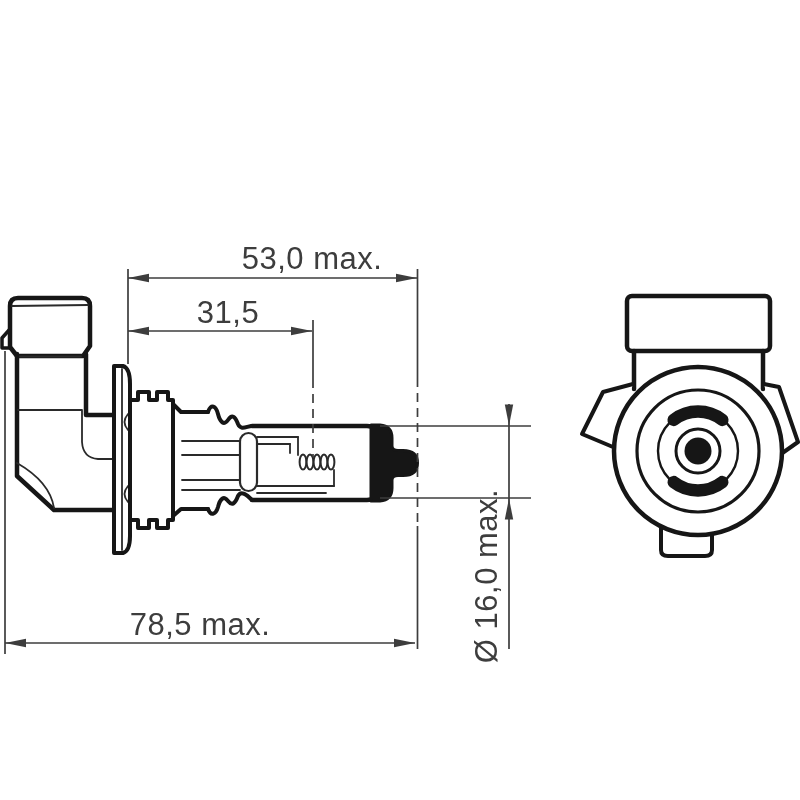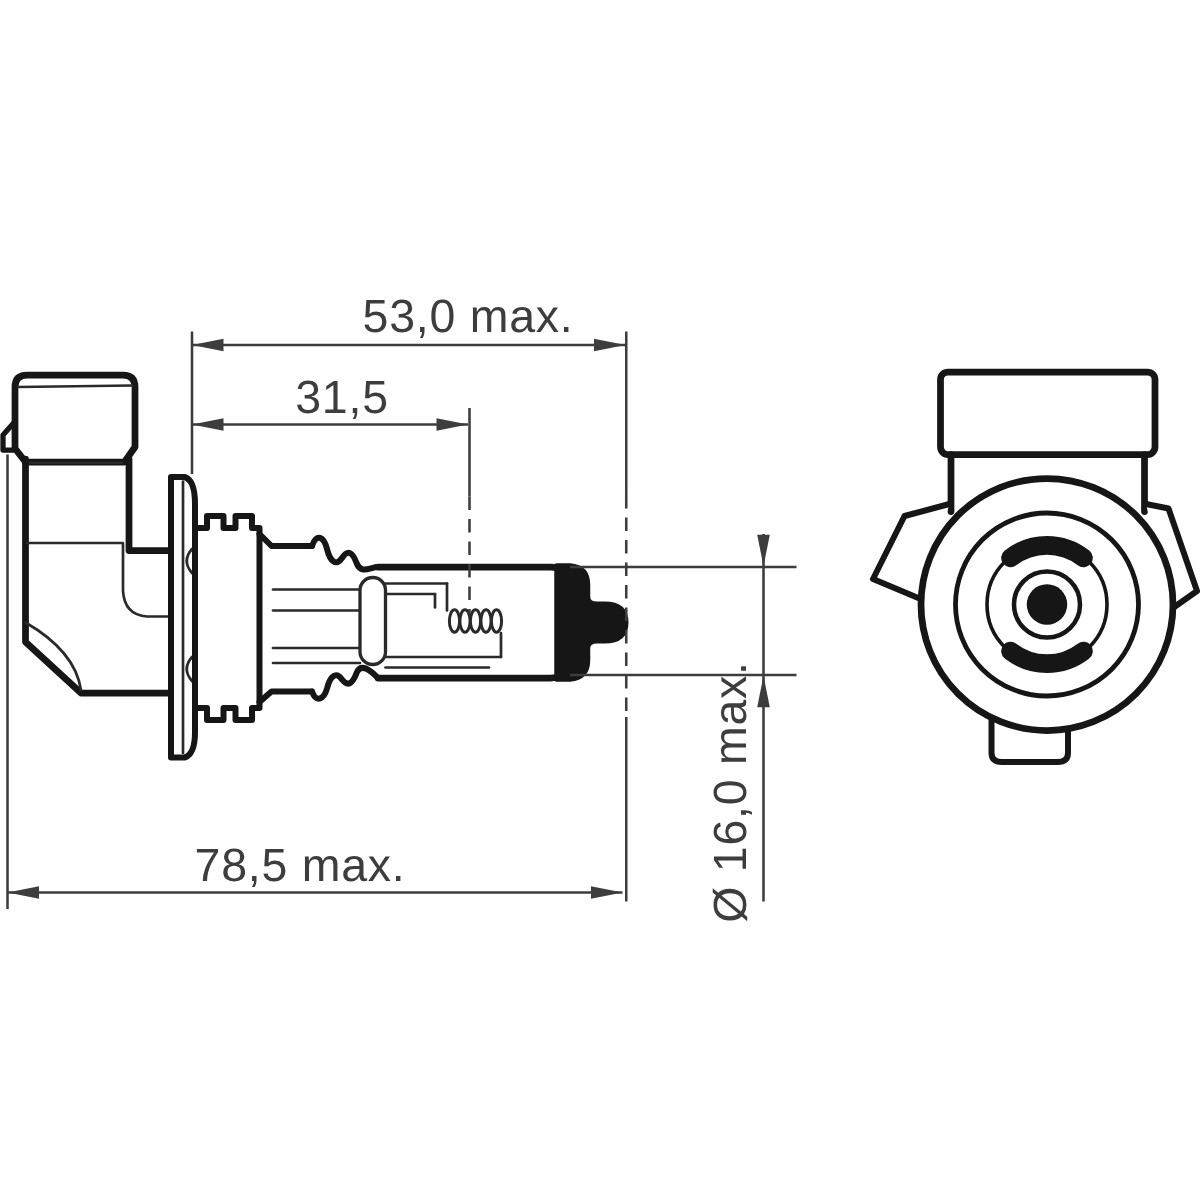--- a/index.html
+++ b/index.html
@@ -2,20 +2,21 @@
 <html><head>
 <meta charset="utf-8">
 <style>
   html,body{margin:0;padding:0;background:#ffffff;}
   .canvas{
     position:relative;
     width:800px;height:732px;
     background:#ffffff;
     overflow:hidden;
     font-family:"Liberation Sans", sans-serif;
+    margin-top:48px;
   }
   svg{display:block;}
   .outline{stroke:#161616;fill:none;stroke-linejoin:round;stroke-linecap:round;}
   .w45{stroke-width:4.5px;}
   .w40{stroke-width:4px;}
   .w35{stroke-width:3.5px;}
   .w32{stroke-width:3.2px;}
   .w30{stroke-width:3px;}
   .w24{stroke-width:2.4px;}
   .thin{stroke:#2a2a2a;stroke-width:1.8px;fill:none;stroke-linecap:round;}

